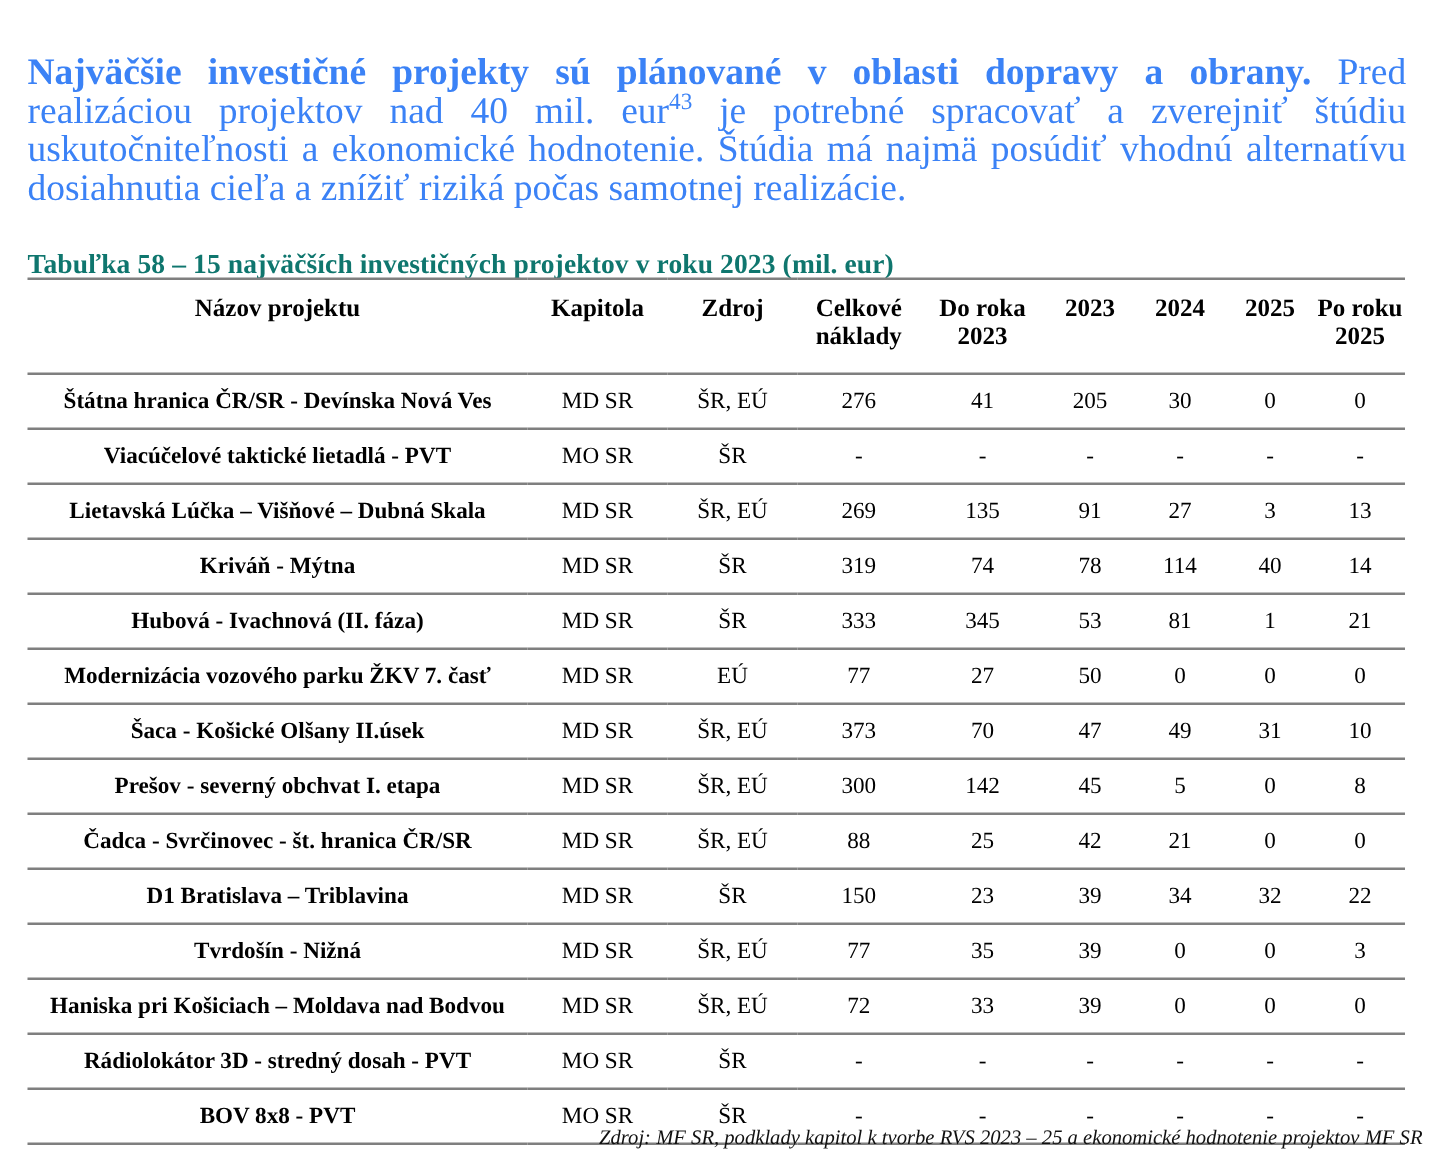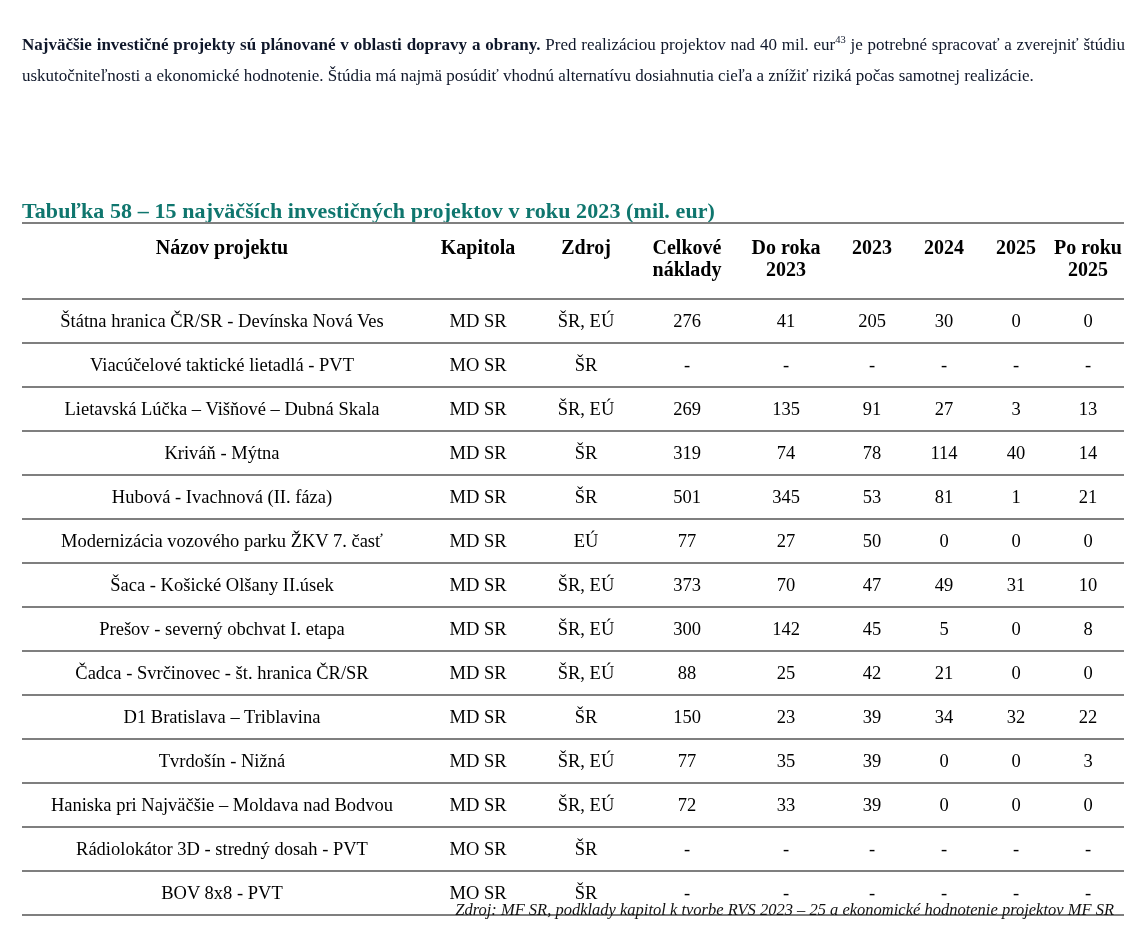--- a/index.html
+++ b/index.html
@@ -22,25 +22,25 @@
     box-sizing: border-box;
     padding: 0;
   }
 
   
   .intro {
     position: absolute;
     left: 22px;
     top: 12px;
     width: 1103px;
-    font-size: 17px;
+    font-size: 30px;
     line-height: 31px;
     text-align: justify;
     text-justify: inter-word;
-    color: #0f172a;
+    color: #3b82f6;
   }
   .intro b {
     font-weight: bold;
   }
   .intro sup {
     font-size: 0.62em;
     vertical-align: super;
     line-height: 0;
   }
 
@@ -88,38 +88,39 @@
     vertical-align: middle;
     line-height: 22px;
     white-space: nowrap;
   }
   table.data tbody tr:last-child td {
     border-bottom: 2.5px solid #7f7f7f;
   }
   td.name, th.name {
     text-align: left;
     padding-left: 9px;
+    font-weight: bold;
   }
   th.name { text-align: center; padding-left: 2px; }
 
   
   col.c-name  { width: 400px; }
   col.c-kap   { width: 112px; }
   col.c-zdroj { width: 104px; }
   col.c-cel   { width: 98px; }
   col.c-dor   { width: 100px; }
   col.c-y1    { width: 72px; }
   col.c-y2    { width: 72px; }
   col.c-y3    { width: 72px; }
   col.c-po    { width: 72px; }
 
   
   .source {
     position: absolute;
-    left: 12px;
+    left: 36px;
     top: 900px;
     width: 1102px;
     text-align: right;
     font-style: italic;
     font-size: 16.5px;
     color: #111111;
   }
 </style>
 </head>
 <body>
@@ -209,21 +210,21 @@
             <td>74</td>
             <td>78</td>
             <td>114</td>
             <td>40</td>
             <td>14</td>
           </tr>
           <tr>
             <td class="name">Hubová - Ivachnová (II. fáza)</td>
             <td>MD SR</td>
             <td>ŠR</td>
-            <td>501</td>
+            <td>333</td>
             <td>345</td>
             <td>53</td>
             <td>81</td>
             <td>1</td>
             <td>21</td>
           </tr>
           <tr>
             <td class="name">Modernizácia vozového parku ŽKV 7. časť</td>
             <td>MD SR</td>
             <td>EÚ</td>
@@ -283,21 +284,21 @@
             <td>MD SR</td>
             <td>ŠR, EÚ</td>
             <td>77</td>
             <td>35</td>
             <td>39</td>
             <td>0</td>
             <td>0</td>
             <td>3</td>
           </tr>
           <tr>
-            <td class="name">Haniska pri Najväčšie – Moldava nad Bodvou</td>
+            <td class="name">Haniska pri Košiciach – Moldava nad Bodvou</td>
             <td>MD SR</td>
             <td>ŠR, EÚ</td>
             <td>72</td>
             <td>33</td>
             <td>39</td>
             <td>0</td>
             <td>0</td>
             <td>0</td>
           </tr>
           <tr>

